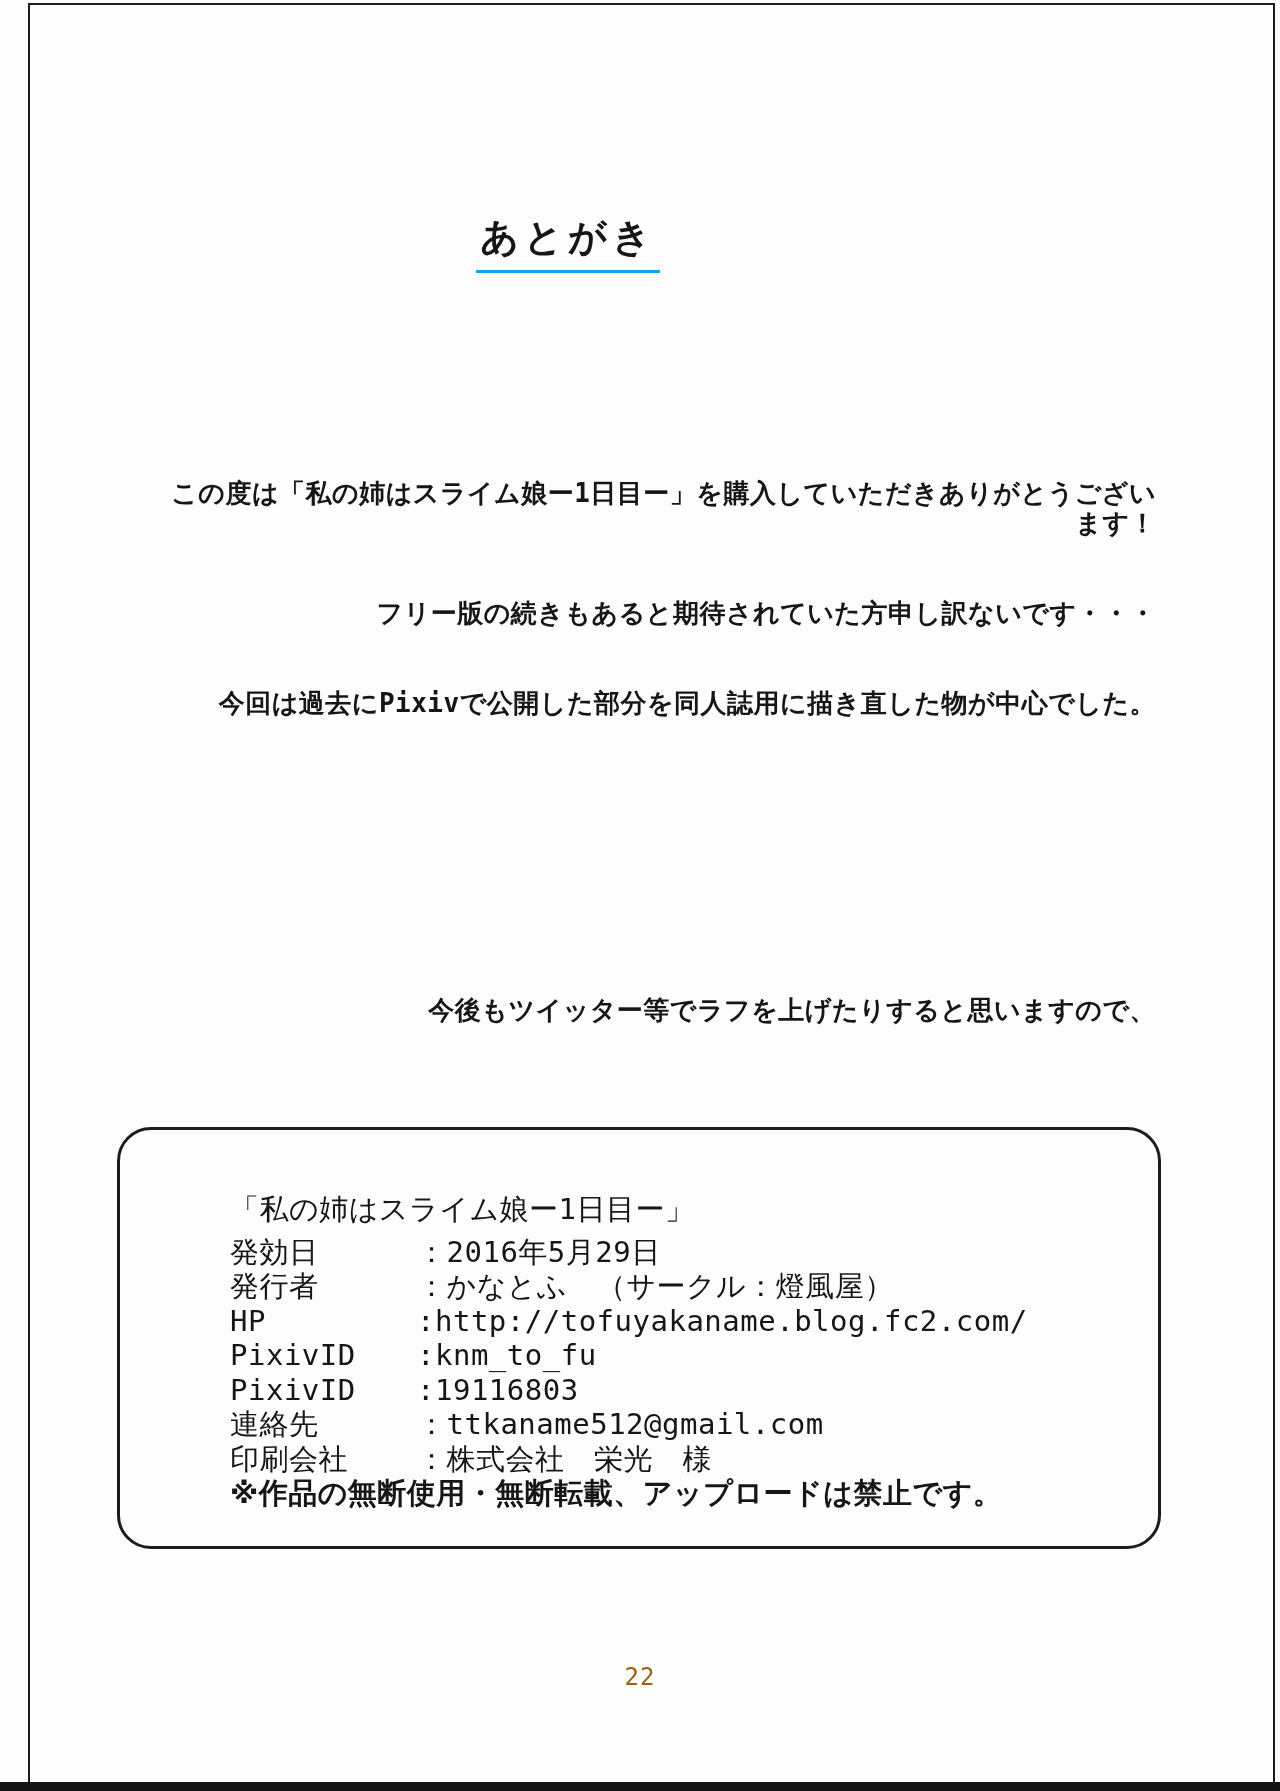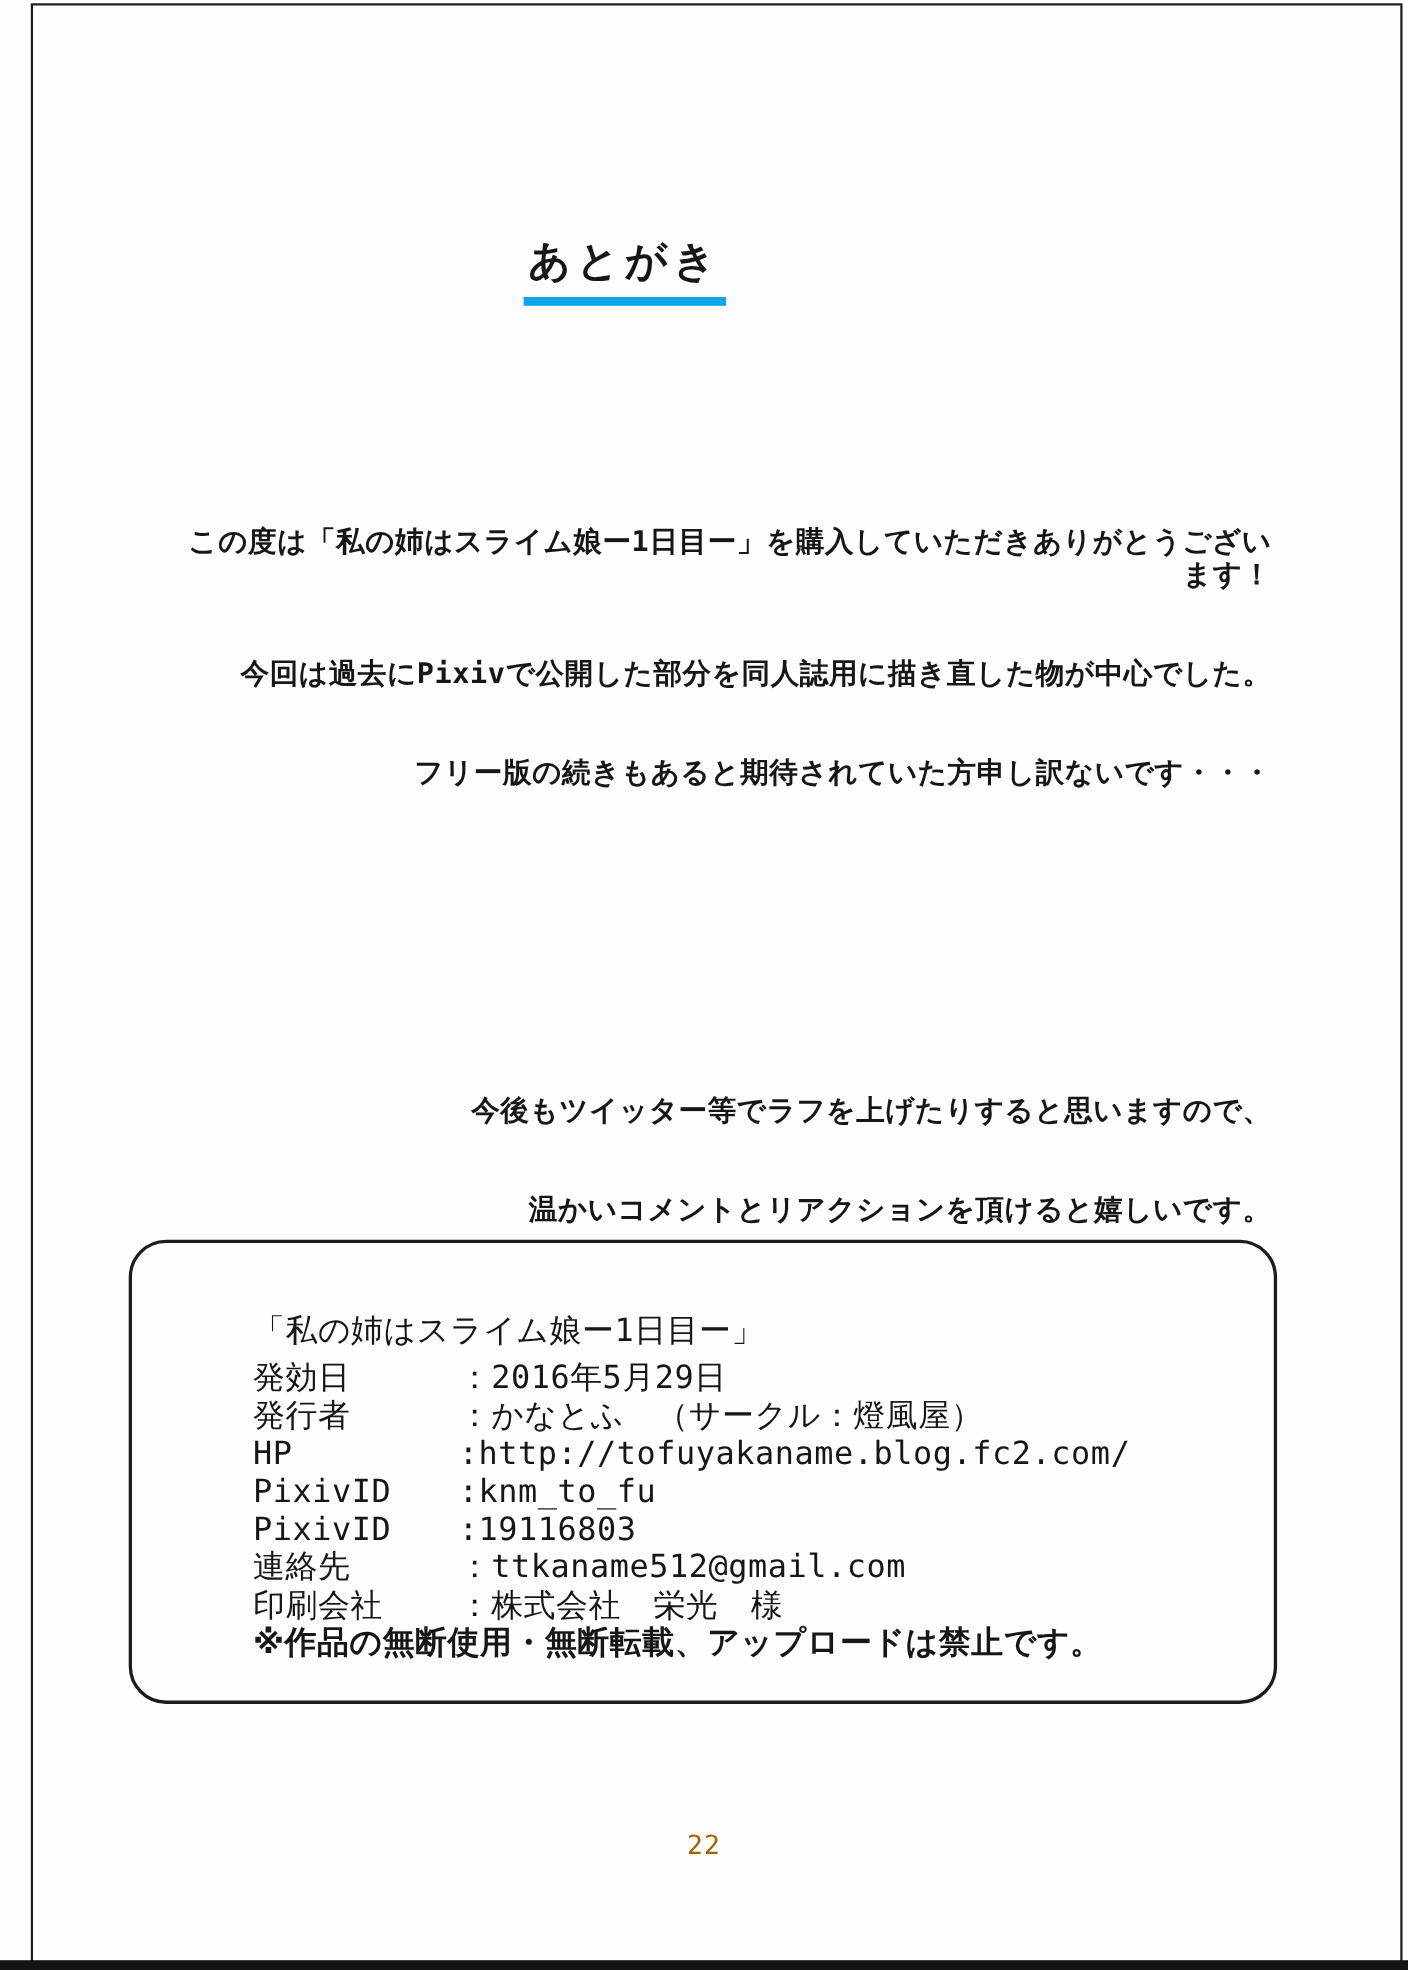--- a/index.html
+++ b/index.html
@@ -15,21 +15,21 @@
   }
   .bottom-band{
     position:absolute;left:0;bottom:0;width:1280px;height:9px;
     background:#141414;
   }
   .page-heading{
     position:absolute;left:28px;top:212px;width:1080px;
     text-align:center;font-size:38px;font-weight:700;letter-spacing:5px;
   }
   .page-heading .underline{
-    display:inline-block;border-bottom:8px solid #0ea5e9;padding:0 4px 7px 4px;
+    display:inline-block;border-bottom:3px solid #0ea5e9;padding:0 4px 7px 4px;
   }
   .body-text{
     position:absolute;left:126px;top:328px;width:1030px;
     font-size:26px;line-height:30px;font-weight:700;
     letter-spacing:0.5px;white-space:pre-wrap;
   }
   .para{margin:0 0 0 0;padding:0;text-align:right;}
   .para-1{margin-bottom:37px;}
   .para-2{margin-bottom:30px;}
   .para-3{margin-bottom:20px;}
@@ -62,28 +62,27 @@
   <div class="scan-frame"></div>
 
   <div class="page-heading">
     <span class="underline">あとがき</span>
   </div>
 
   <div class="body-text">
 
     <div class="para para-1">
       <div class="line">　この度は「私の姉はスライム娘ー1日目ー」を購入していただきありがとうございます！</div>
+      <div class="line">フリー版の続きもあると期待されていた方申し訳ないです・・・</div>
       <div class="line">今回は過去にPixivで公開した部分を同人誌用に描き直した物が中心でした。</div>
-      <div class="line">フリー版の続きもあると期待されていた方申し訳ないです・・・</div>
     </div>
 
 
     <div class="para para-3">
       <div class="line">今後もツイッター等でラフを上げたりすると思いますので、</div>
-      <div class="line">温かいコメントとリアクションを頂けると嬉しいです。</div>
     </div>
 
     
   </div>
 
   <div class="colophon-box">
     <div class="colophon-content">
       <div class="colophon-title">「私の姉はスライム娘ー1日目ー」</div>
 
       <div class="crow">

